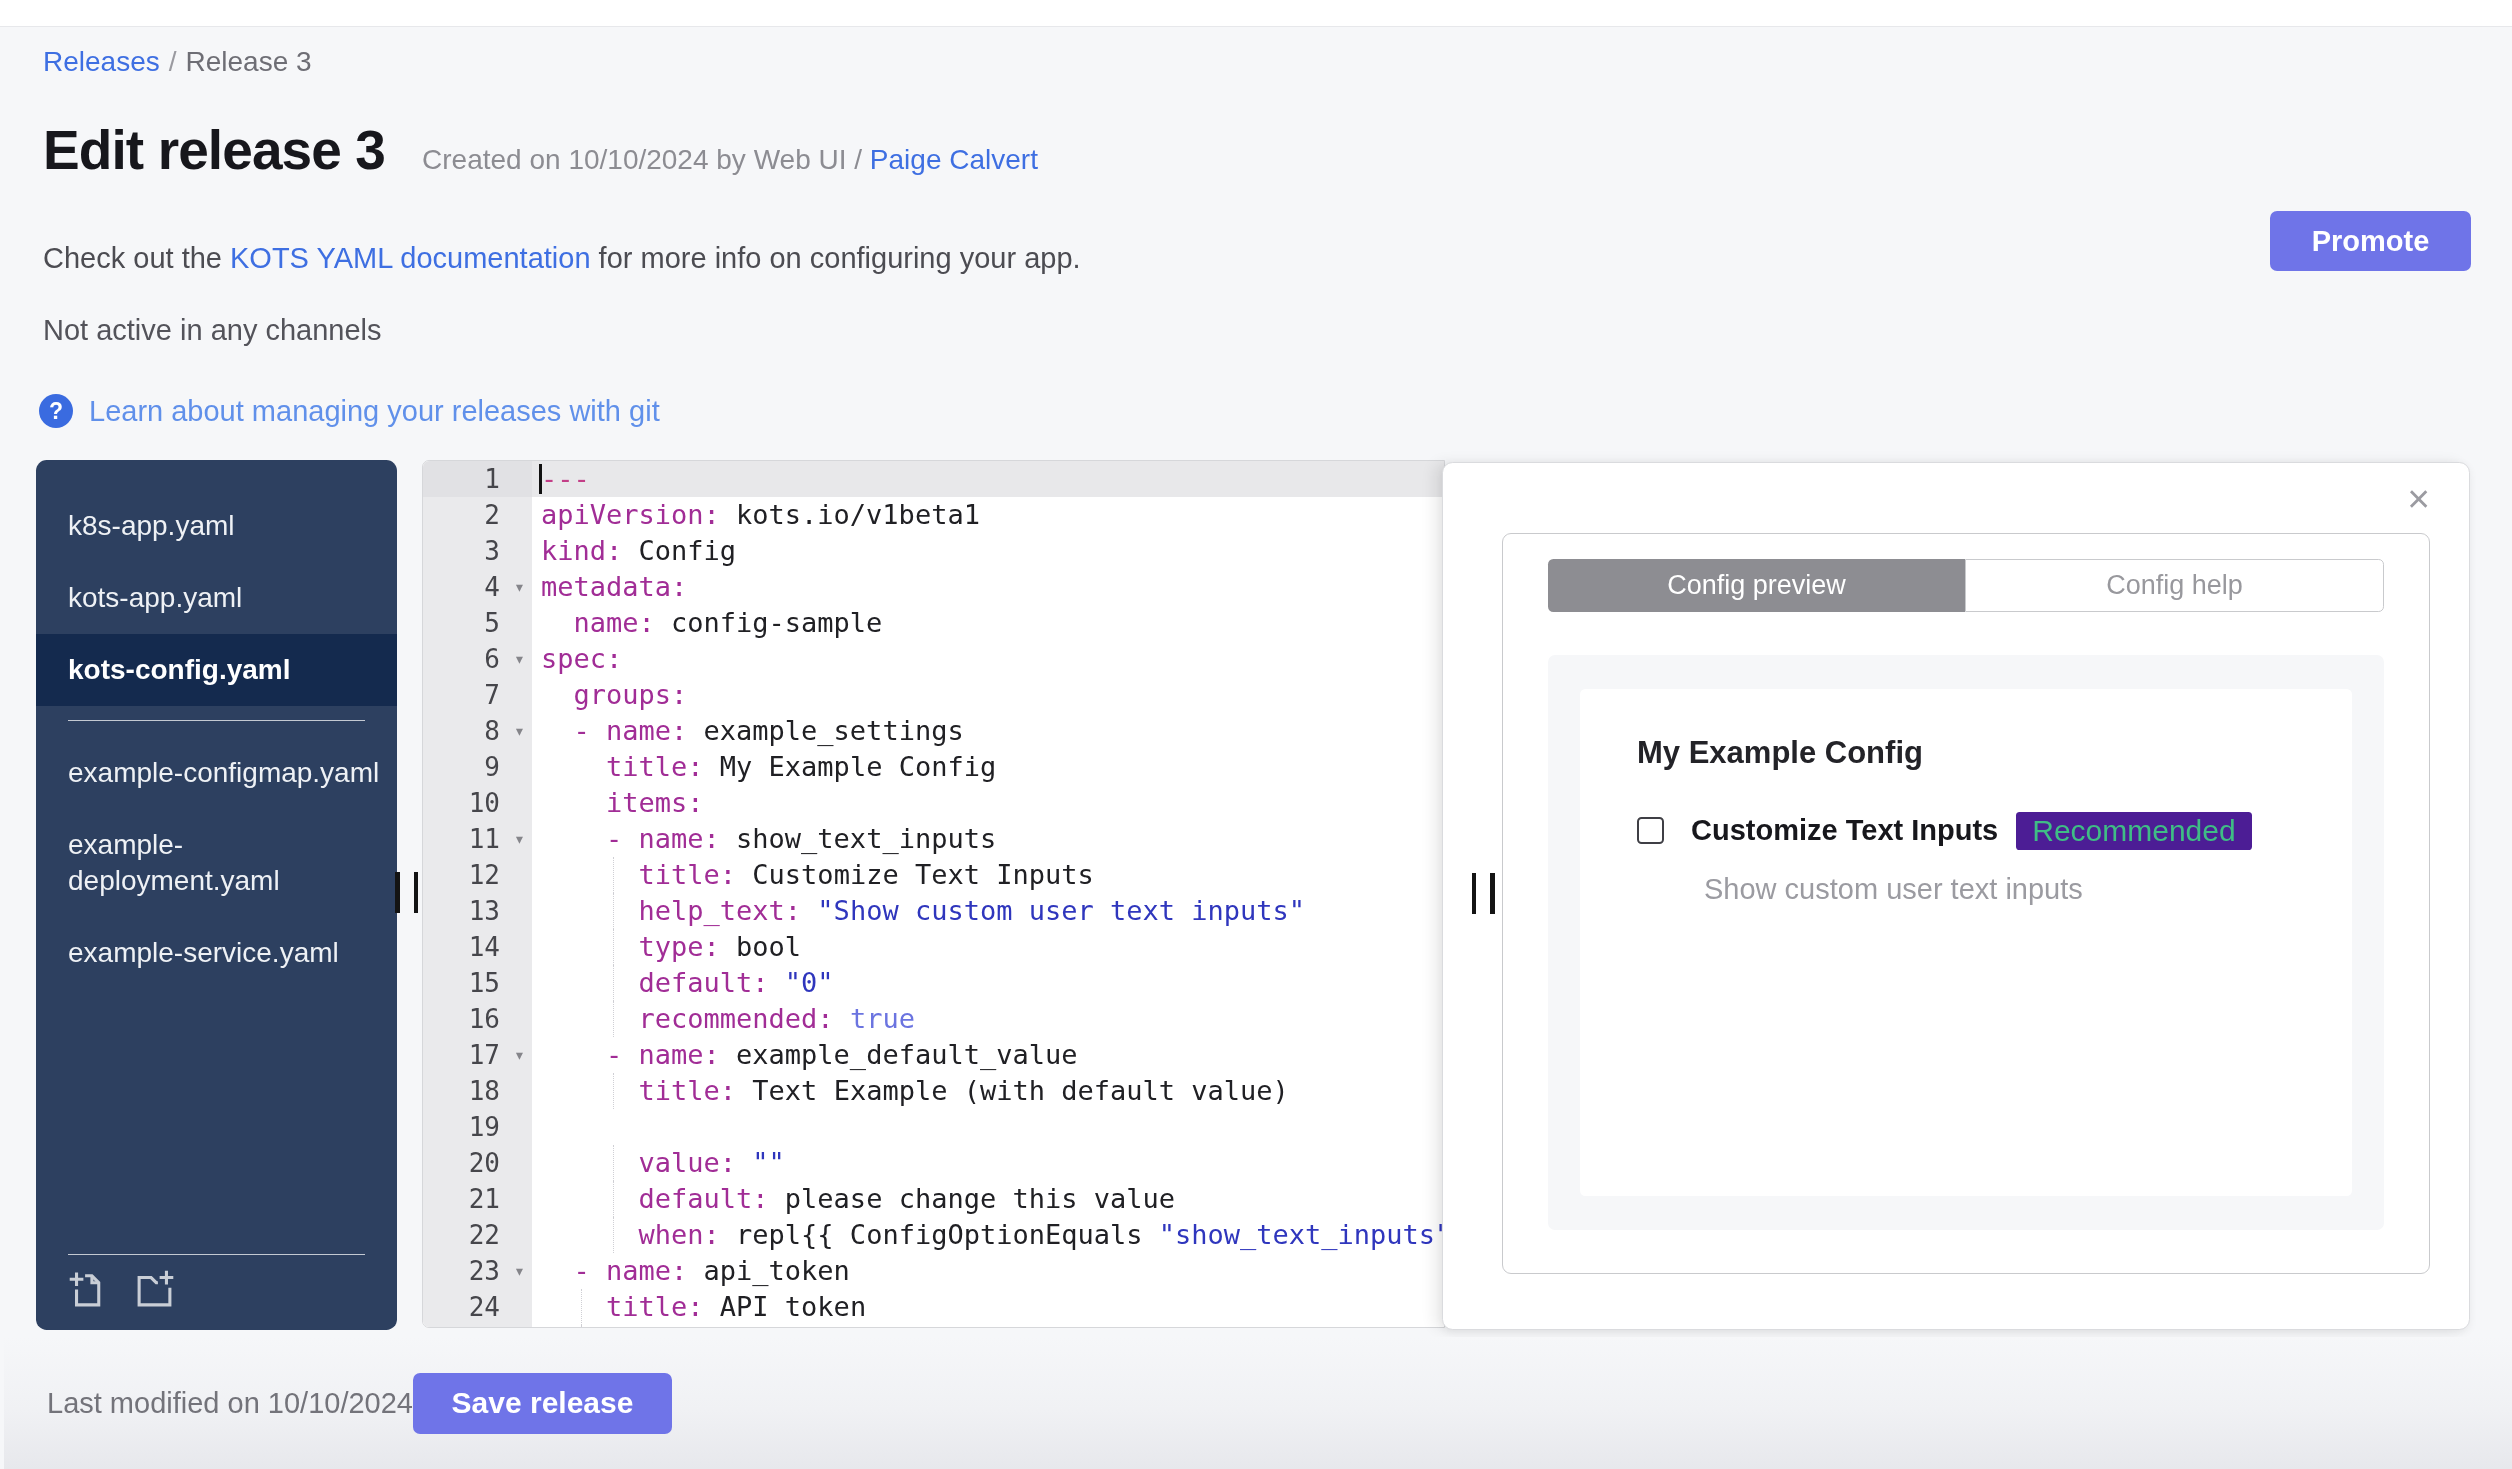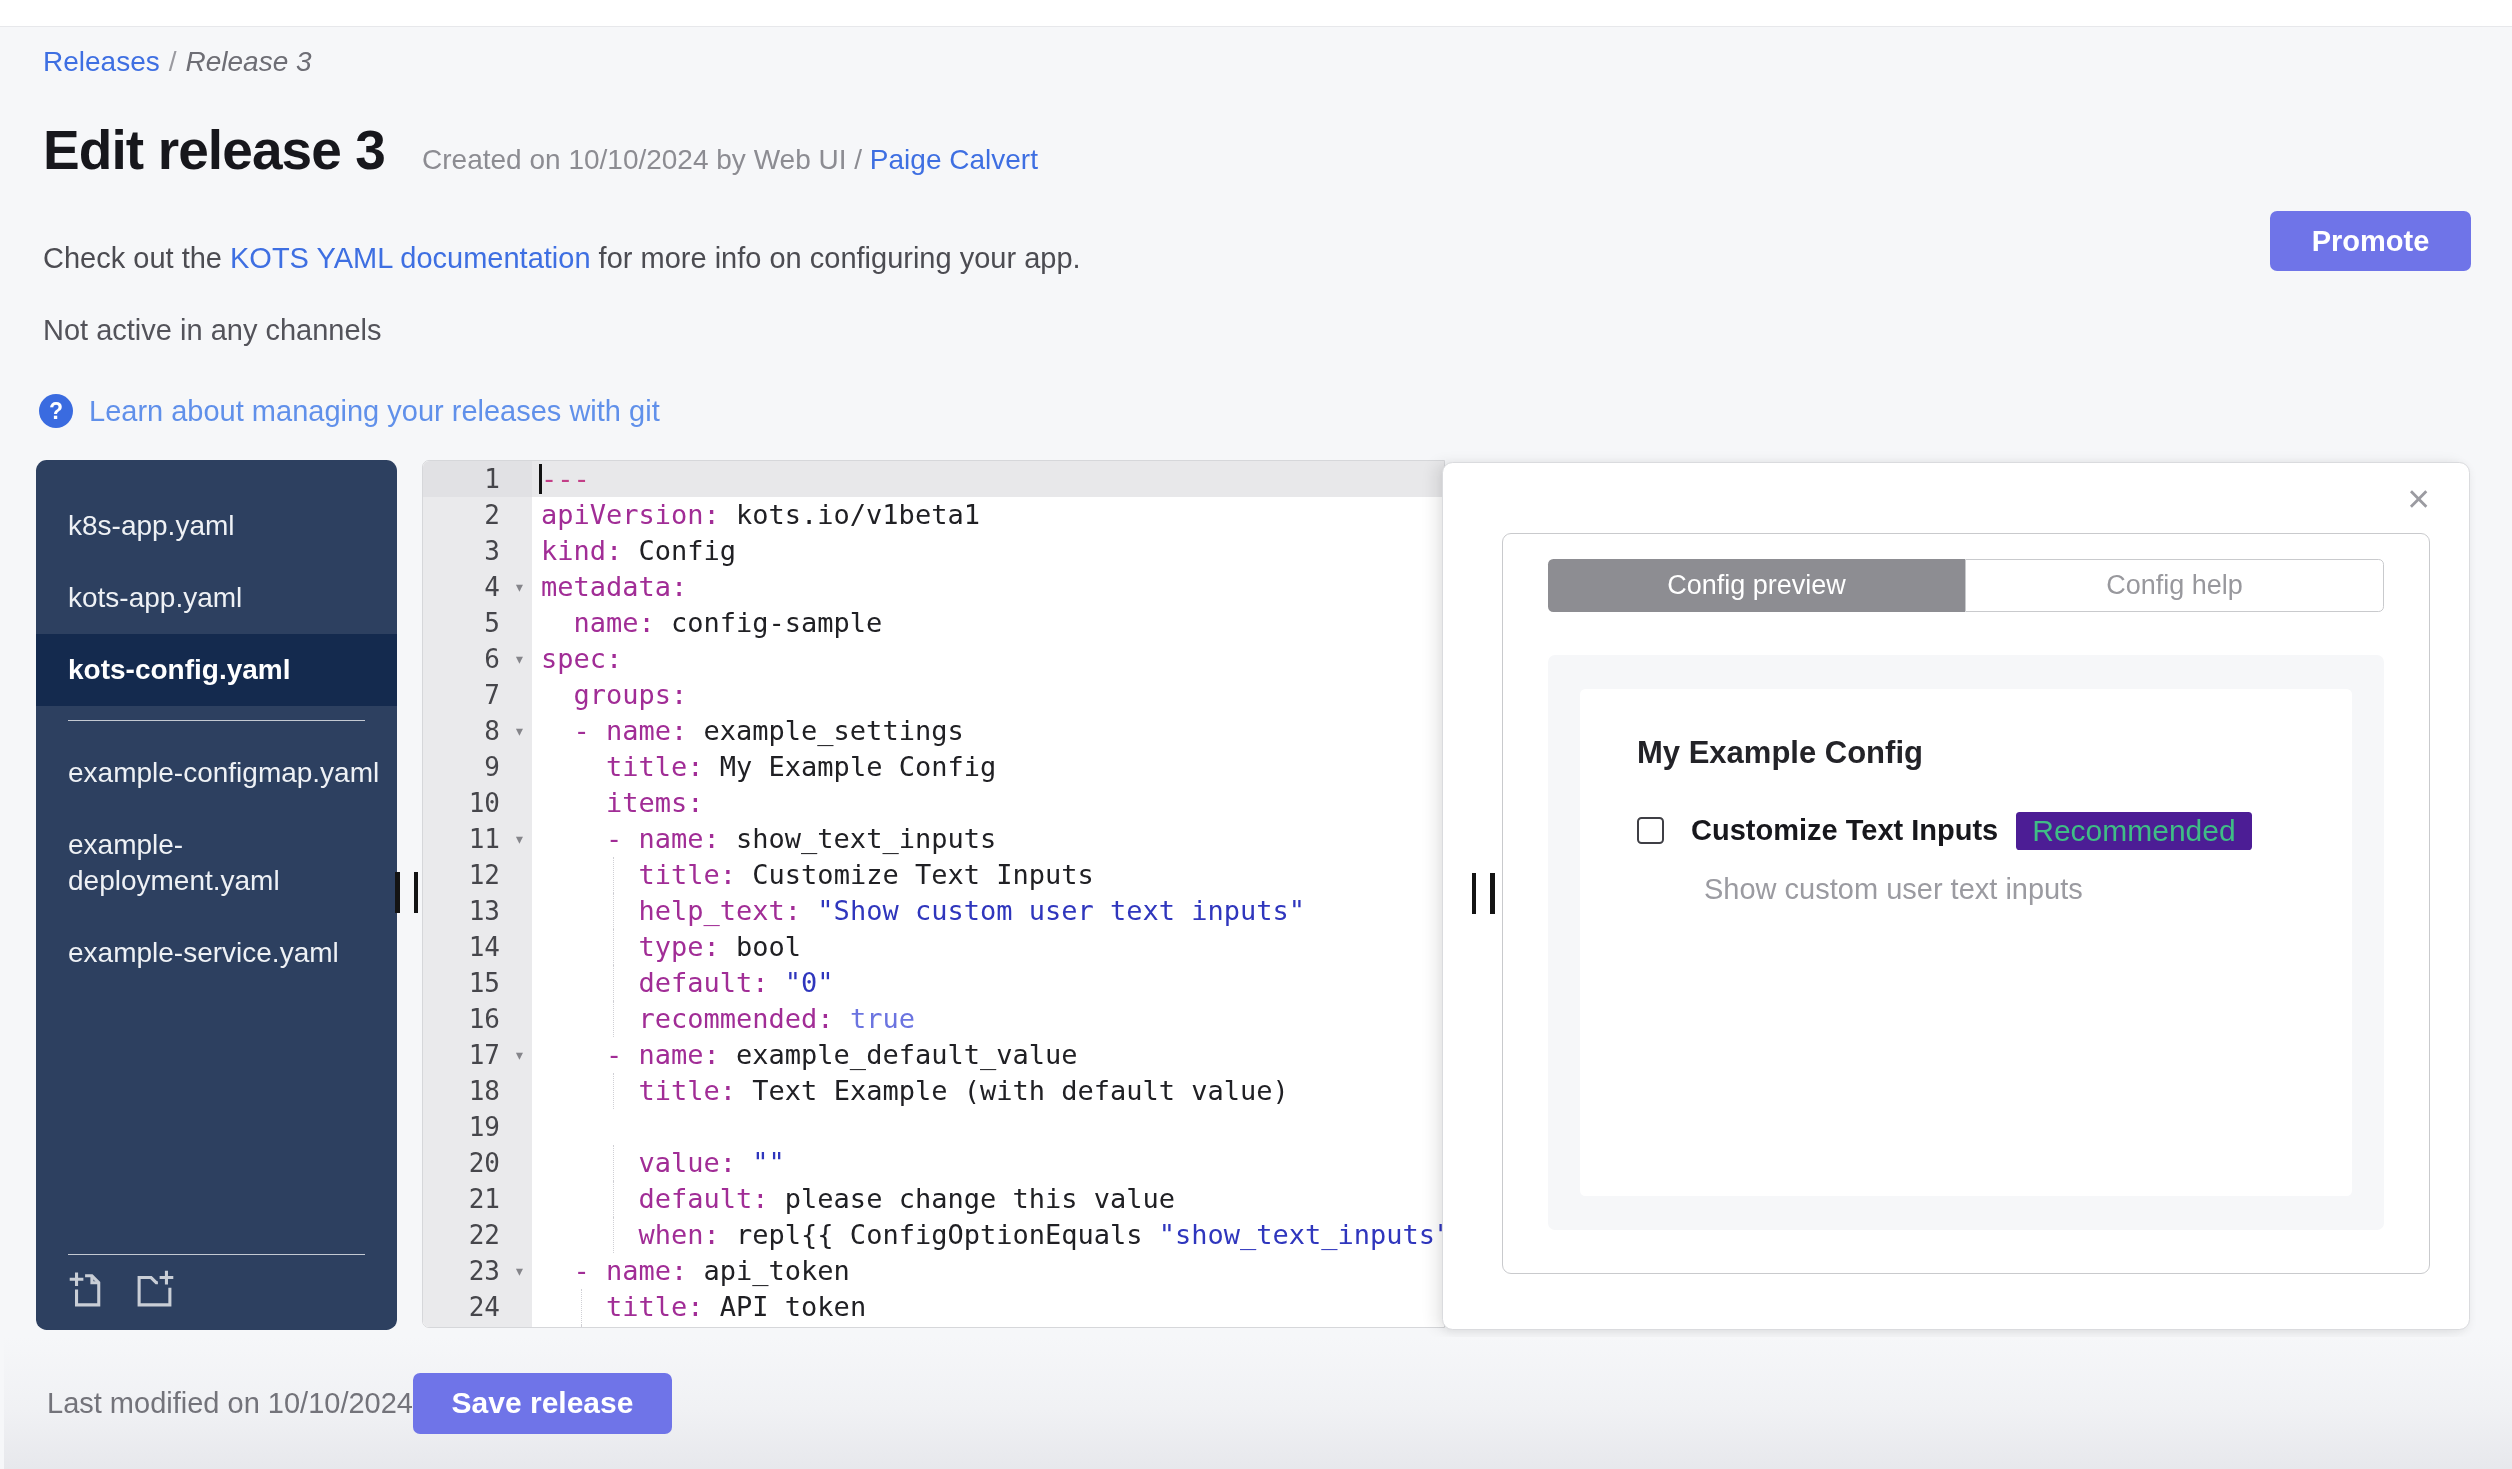--- a/index.html
+++ b/index.html
@@ -9,21 +9,21 @@
     background:#f6f7f9;
     color:#1d1d22;
     overflow:hidden;
     position:relative;
   }
   .topbar { position:absolute; top:0; left:0; width:100%; height:27px; background:#ffffff; border-bottom:0.9px solid #e7e8eb; }
 
   .breadcrumb { position:absolute; left:43px; top:46px; font-size:28px; color:#8c8c92; }
   .breadcrumb a { color:#3e6fe2; text-decoration:none; cursor:pointer; }
   .breadcrumb .sep { margin:0 9px; color:#9a9aa0; }
-  .breadcrumb .cur { color:#6e6e75;font-style:italic; }
+  .breadcrumb .cur { color:#6e6e75; }
 
   .title-row { position:absolute; left:43px; top:118px; display:flex; align-items:baseline; }
   .title-row h1 { font-size:55px; font-weight:700; color:#17171c; letter-spacing:-0.9px; }
   .subtitle { margin-left:37px; font-size:28px; color:#8c8c92; }
   .subtitle a { color:#3e6fe2; text-decoration:none; cursor:pointer; }
 
   .docs-line { position:absolute; left:43px; top:242px; font-size:29px; color:#4c4c52; }
   .docs-line a { color:#3e6fe2; text-decoration:none; cursor:pointer; }
 
   .status-line { position:absolute; left:43px; top:314px; font-size:29px; color:#53535a; }

